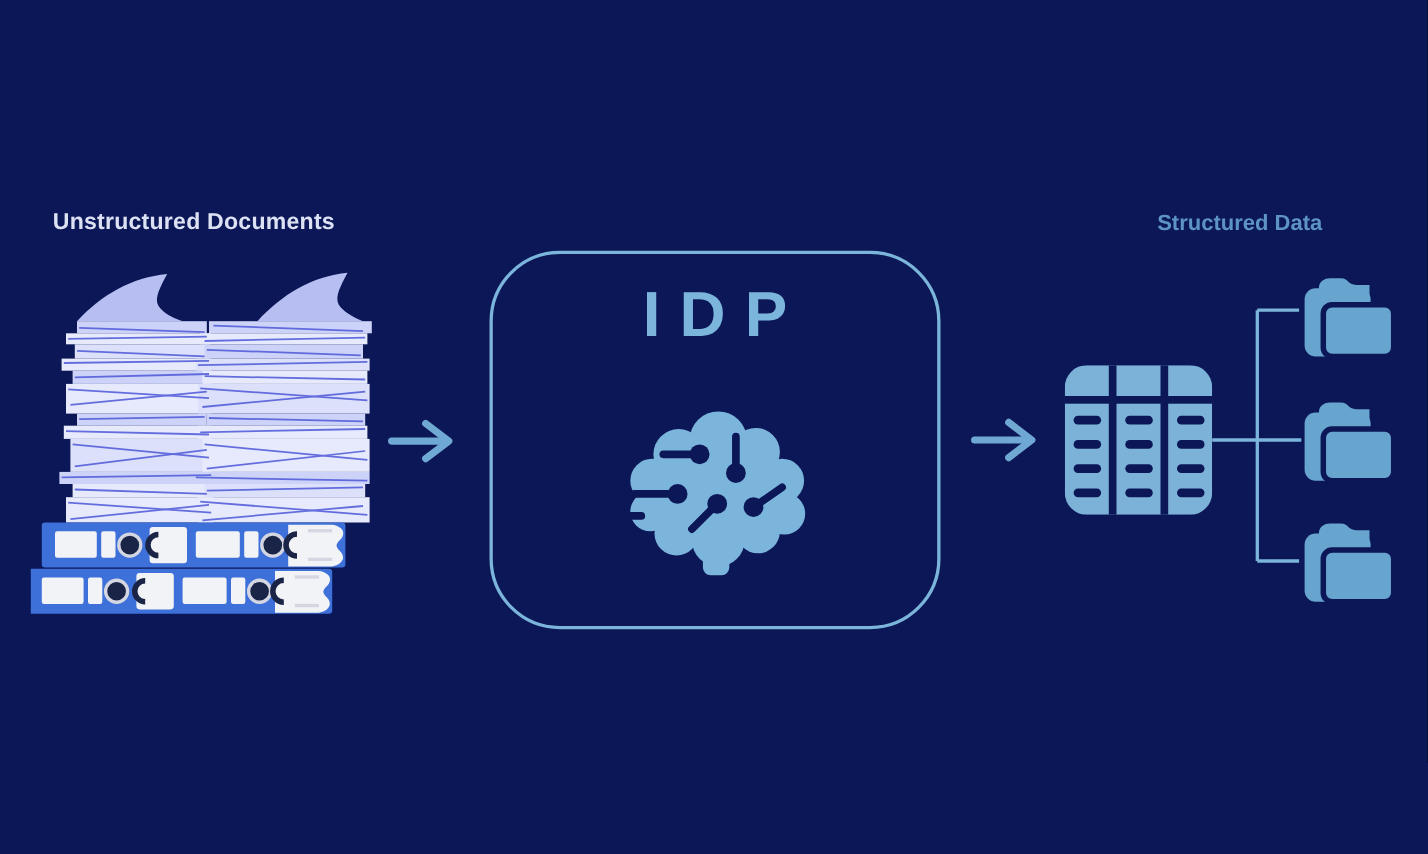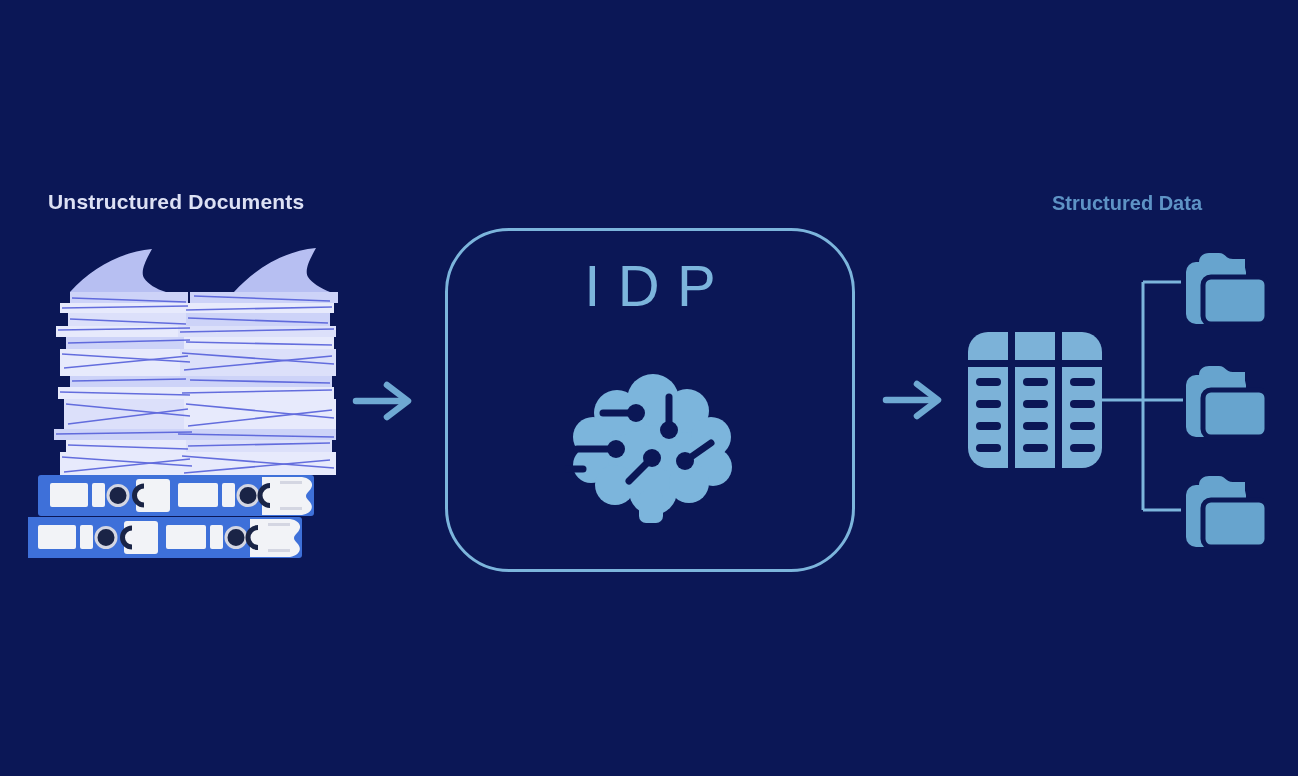--- a/index.html
+++ b/index.html
@@ -29,21 +29,21 @@
   .label{position:absolute;font-weight:700;white-space:nowrap;text-align:center;}
   .label-left{left:48px;top:190px;font-size:21px;color:var(--left-label);letter-spacing:0.2px;}
   .label-right{left:1032px;top:192px;width:170px;text-align:right;font-size:20px;color:var(--right-label);}
   .abs{position:absolute;}
   .idp-box{
     position:absolute;left:445px;top:228px;width:410px;height:344px;
     border:3px solid var(--accent);border-radius:64px;box-sizing:border-box;
   }
   .idp-title{
     position:absolute;top:26px;left:0;width:100%;text-align:center;
-    font-size:58px;font-weight:400;color:var(--accent);
+    font-size:58px;font-weight:700;color:var(--accent);
     letter-spacing:0.3em;padding-left:0.3em;box-sizing:border-box;line-height:1;
   }
   .brain{position:absolute;left:50%;top:142px;transform:translateX(-50%);}
   
   .f-accent{fill:var(--accent);}   .s-accent{stroke:var(--accent);}
   .f-bg{fill:var(--background);}   .s-bg{stroke:var(--background);}
   .f-folder{fill:var(--folder);}   .f-table{fill:var(--table);}
   .s-arrow{stroke:var(--arrow);}
   .f-pl{fill:var(--paper-light);}  .f-pm{fill:var(--paper-mid);}
   .f-pp{fill:var(--paper-pale);}   .f-curl{fill:var(--paper-curl);}

